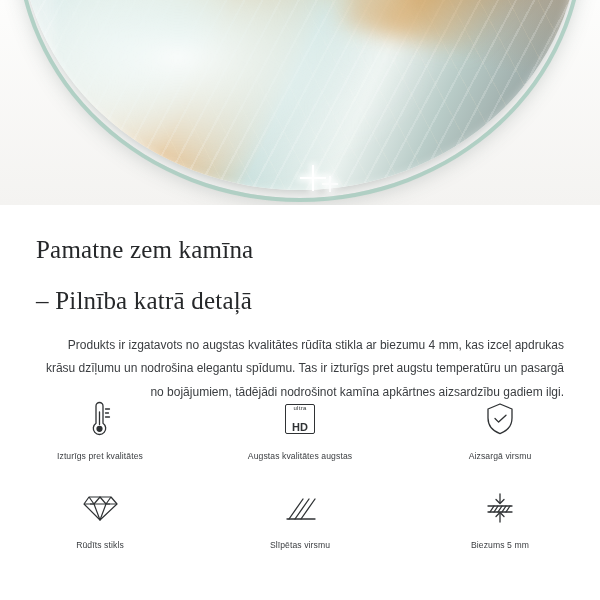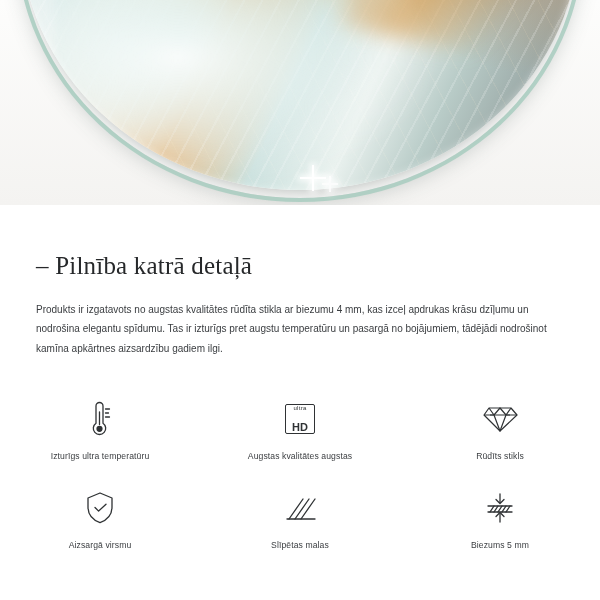--- a/index.html
+++ b/index.html
@@ -156,24 +156,25 @@
     font-size: 25px;
     line-height: 1.38;
     font-weight: 400;
     color: #26282a;
     letter-spacing: .2px;
   }
   .title .line2 { display: block; margin-top: 16px; }
   .body-copy {
     margin: 0;
     padding: 16px 36px 0 36px;
-    font-size: 10px;
+    font-size: 12px;
     line-height: 1.95;
     color: #3a3d40;
     max-width: 540px;
+    text-align: right;
   }
 
   
   .features {
     position: absolute;
     left: 0;
     top: 388px;
     width: 600px;
     display: grid;
     grid-template-columns: repeat(3, 1fr);
@@ -239,83 +240,84 @@
       <div class="teal-pool"></div>
       <div class="white-wash"></div>
     </div>
     <div class="disc-edge"></div>
     <div class="sparkle s1"></div>
     <div class="sparkle s2"></div>
   </div>
 
   <div class="content">
     <h1 class="title">
+      <span>Pamatne zem kamīna</span>
       <span class="line2">– Pilnība katrā detaļā</span>
     </h1>
     <p class="body-copy">Produkts ir izgatavots no augstas kvalitātes rūdīta stikla ar biezumu 4 mm, kas izceļ apdrukas krāsu dzīļumu un nodrošina elegantu spīdumu. Tas ir izturīgs pret augstu temperatūru un pasargā no bojājumiem, tādējādi nodrošinot kamīna apkārtnes aizsardzību gadiem ilgi.</p>
   </div>
 
   <div class="features">
 
     <div class="feature">
       <div class="glyph">
         <svg width="34" height="38" viewBox="0 0 34 38" fill="none" stroke="#2f3234" stroke-width="1.3" stroke-linecap="round">
           <path d="M13 6a3.5 3.5 0 0 1 7 0v17.2a6.2 6.2 0 1 1-7 0V6z"></path>
           <path d="M16.5 12v12.6"></path>
           <circle cx="16.5" cy="28.8" r="3.1" fill="#2f3234" stroke="none"></circle>
           <path d="M22.5 9h4M22.5 13h3M22.5 17h4"></path>
         </svg>
       </div>
-      <div class="caption">Izturīgs ultra temperatūru</div>
+      <div class="caption">Izturīgs pret kvalitātes</div>
     </div>
 
     <div class="feature">
       <div class="glyph">
         <div class="ultrahd-box">
           <span class="u">ultra</span>
           <span class="hd">HD</span>
         </div>
       </div>
       <div class="caption">Augstas kvalitātes augstas</div>
+    </div>
+
+    <div class="feature">
+      <div class="glyph">
+        <svg width="32" height="36" viewBox="0 0 32 36" fill="none" stroke="#2f3234" stroke-width="1.3" stroke-linejoin="round" stroke-linecap="round">
+          <path d="M16 3 L28 8 v9c0 8-5.4 13.2-12 15.6C9.4 30.2 4 25 4 17V8z"></path>
+          <path d="M11 17.5 l3.6 3.6 L22 14.2"></path>
+        </svg>
+      </div>
+      <div class="caption">Aizsargā virsmu</div>
     </div>
 
     <div class="feature">
       <div class="glyph">
         <svg width="38" height="32" viewBox="0 0 38 32" fill="none" stroke="#2f3234" stroke-width="1.2" stroke-linejoin="round">
           <path d="M8 5h22l6 7-17 16L3 12z"></path>
           <path d="M3 12h33"></path>
           <path d="M8 5l5 7-4 0"></path>
           <path d="M30 5l-5 7 4 0"></path>
           <path d="M13 12l6 16 6-16"></path>
           <path d="M13 12l6-7 6 7"></path>
         </svg>
       </div>
       <div class="caption">Rūdīts stikls</div>
     </div>
 
     <div class="feature">
       <div class="glyph">
-        <svg width="32" height="36" viewBox="0 0 32 36" fill="none" stroke="#2f3234" stroke-width="1.3" stroke-linejoin="round" stroke-linecap="round">
-          <path d="M16 3 L28 8 v9c0 8-5.4 13.2-12 15.6C9.4 30.2 4 25 4 17V8z"></path>
-          <path d="M11 17.5 l3.6 3.6 L22 14.2"></path>
-        </svg>
-      </div>
-      <div class="caption">Aizsargā virsmu</div>
-    </div>
-
-    <div class="feature">
-      <div class="glyph">
         <svg width="34" height="30" viewBox="0 0 34 30" fill="none" stroke="#2f3234" stroke-width="1.3" stroke-linecap="round">
           <path d="M6 26 L20 6"></path>
           <path d="M12 26 L26 6"></path>
           <path d="M18 26 L32 6"></path>
           <path d="M4 26 H32"></path>
         </svg>
       </div>
-      <div class="caption">Slīpētas malas</div>
+      <div class="caption">Slīpētas virsmu</div>
     </div>
 
     <div class="feature">
       <div class="glyph">
         <svg width="34" height="34" viewBox="0 0 34 34" fill="none" stroke="#2f3234" stroke-width="1.3" stroke-linecap="round">
           <path d="M17 3 v8"></path>
           <path d="M13 8.5 L17 12.5 L21 8.5"></path>
           <path d="M5 15 H29"></path>
           <path d="M5 21 H29"></path>
           <path d="M7 21 L11 15 M11 21 L15 15 M15 21 L19 15 M19 21 L23 15 M23 21 L27 15"></path>

